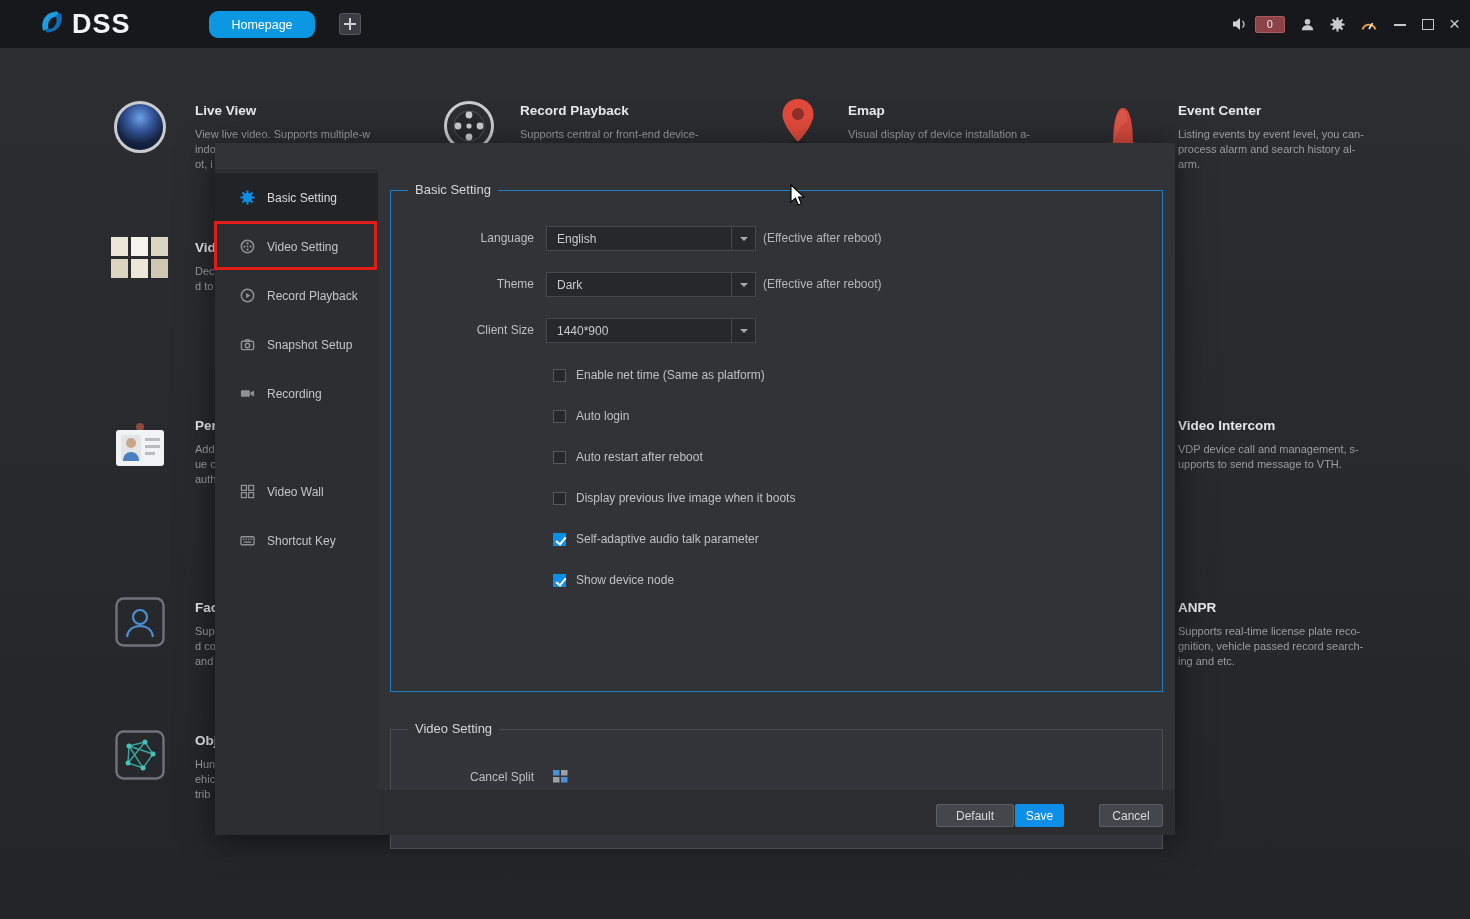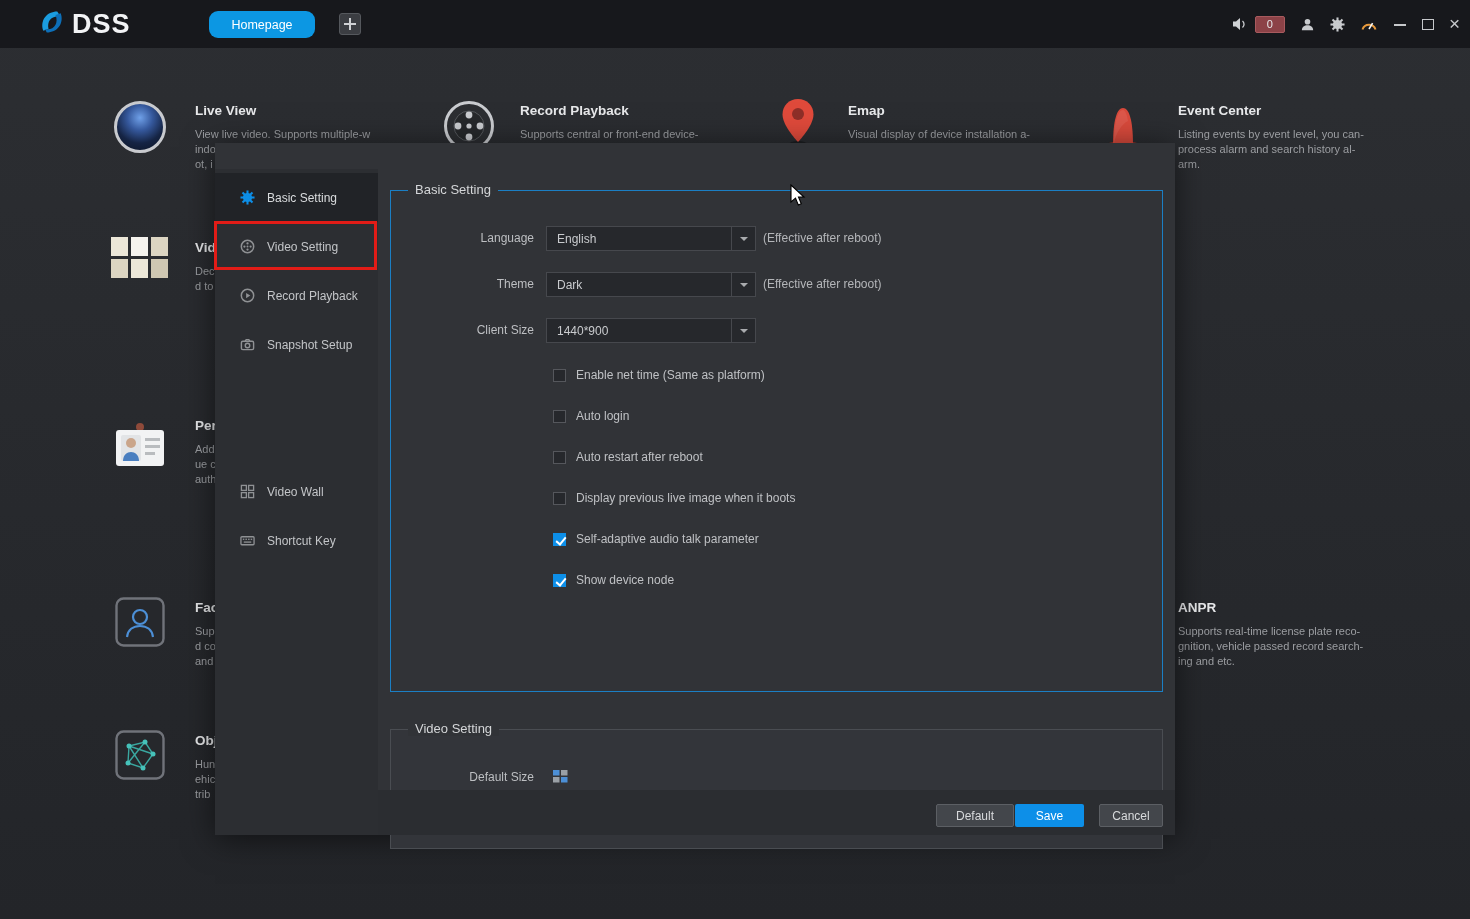--- a/index.html
+++ b/index.html
@@ -244,20 +244,27 @@
     </div>
   </div>
   <div class="tile" style="left:195px;top:418px">
     <div class="tile-title">Per</div>
     <div class="tile-desc">
       <div>Add</div>
         <div>ue c</div>
         <div>auth</div>
     </div>
   </div>
+  <div class="tile" style="left:1178px;top:418px">
+    <div class="tile-title">Video Intercom</div>
+    <div class="tile-desc">
+      <div>VDP device call and management, s-</div>
+        <div>upports to send message to VTH.</div>
+    </div>
+  </div>
   <div class="tile" style="left:195px;top:600px">
     <div class="tile-title">Fac</div>
     <div class="tile-desc">
       <div>Sup</div>
         <div>d co</div>
         <div>and</div>
     </div>
   </div>
   <div class="tile" style="left:1178px;top:600px">
     <div class="tile-title">ANPR</div>
@@ -320,20 +327,29 @@
       <div class="side-item" style="top:151px">
         <span class="side-ic">
           <svg width="15" height="15" viewBox="0 0 16 16" fill="none" stroke="currentColor" stroke-width="1.5">
               <rect x="1.5" y="4.5" width="13" height="9" rx="1.5"></rect>
               <path d="M5.5 4.5 L6.6 2.8 h2.8 L10.5 4.5"></path>
               <circle cx="8" cy="9" r="2.4"></circle>
             </svg>
         </span>
         <span>Snapshot Setup</span>
       </div>
+      <div class="side-item" style="top:200px">
+        <span class="side-ic">
+          <svg width="15" height="15" viewBox="0 0 16 16" fill="currentColor">
+              <rect x="1" y="4.5" width="9.5" height="7" rx="1"></rect>
+              <path d="M11.2 7 L15 4.8 v6.4 L11.2 9 Z"></path>
+            </svg>
+        </span>
+        <span>Recording</span>
+      </div>
       <div class="side-item" style="top:298px">
         <span class="side-ic">
           <svg width="15" height="15" viewBox="0 0 16 16" fill="none" stroke="currentColor" stroke-width="1.4">
               <rect x="1.5" y="1.5" width="5.3" height="5.3"></rect>
               <rect x="9.2" y="1.5" width="5.3" height="5.3"></rect>
               <rect x="1.5" y="9.2" width="5.3" height="5.3"></rect>
               <rect x="9.2" y="9.2" width="5.3" height="5.3"></rect>
             </svg>
         </span>
         <span>Video Wall</span>
@@ -399,34 +415,34 @@
         <span class="cbl">Self-adaptive audio talk parameter</span>
       </div>
       <div class="cbrow" style="top:382px">
         <span class="cb on"></span>
         <span class="cbl">Show device node</span>
       </div>
     </div>
 
     <div class="fieldset gray" style="left:175px;top:586px;width:773px;height:120px">
       <span class="legend">Video Setting</span>
-      <div class="flabel" style="top:40px;line-height:15px">Default Size</div>
+      <div class="flabel" style="top:40px;line-height:15px">Cancel Split</div>
       <span style="position:absolute;left:162px;top:39px">
         <svg width="15" height="13" viewBox="0 0 15 13">
           <rect x="0" y="0" width="6.5" height="5.5" fill="#4c8fd6"></rect>
             <rect x="8" y="0" width="6.5" height="5.5" fill="#9aa0a6"></rect>
           <rect x="0" y="7" width="6.5" height="5.5" fill="#9aa0a6"></rect>
             <rect x="8" y="7" width="6.5" height="5.5" fill="#4c8fd6"></rect>
         </svg>
       </span>
     </div>
 
     <div class="modal-footer">
       <div class="btn gray" style="left:558px;top:14px;width:78px">Default</div>
-      <div class="btn blue" style="left:637px;top:14px;width:69px">Save</div>
+      <div class="btn blue" style="left:637px;top:14px;width:49px">Save</div>
       <div class="btn gray" style="left:721px;top:14px;width:64px">Cancel</div>
     </div>
   </div>
 
   <div class="annotation-box"></div>
 
   <div class="cursor">
     <svg width="17" height="24" viewBox="0 0 17 24">
       <path d="M1 1 L1 18 L5.5 14.2 L8.3 21 L11.3 19.7 L8.5 13 L14 13 Z" fill="#ffffff" stroke="#000000" stroke-width="1.1"></path>
     </svg>

